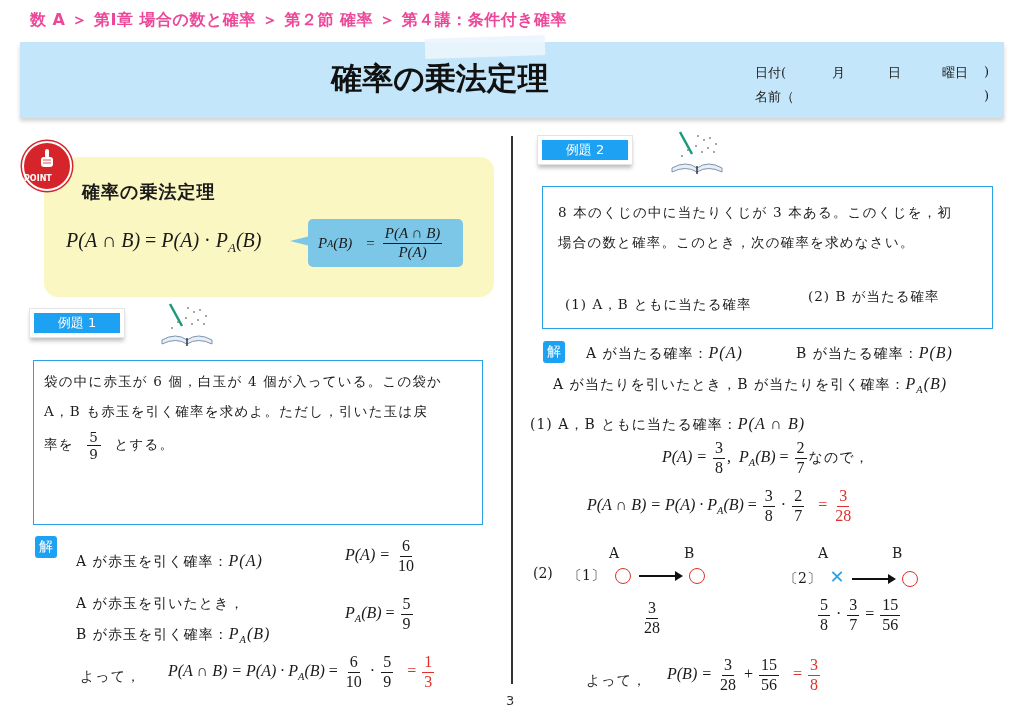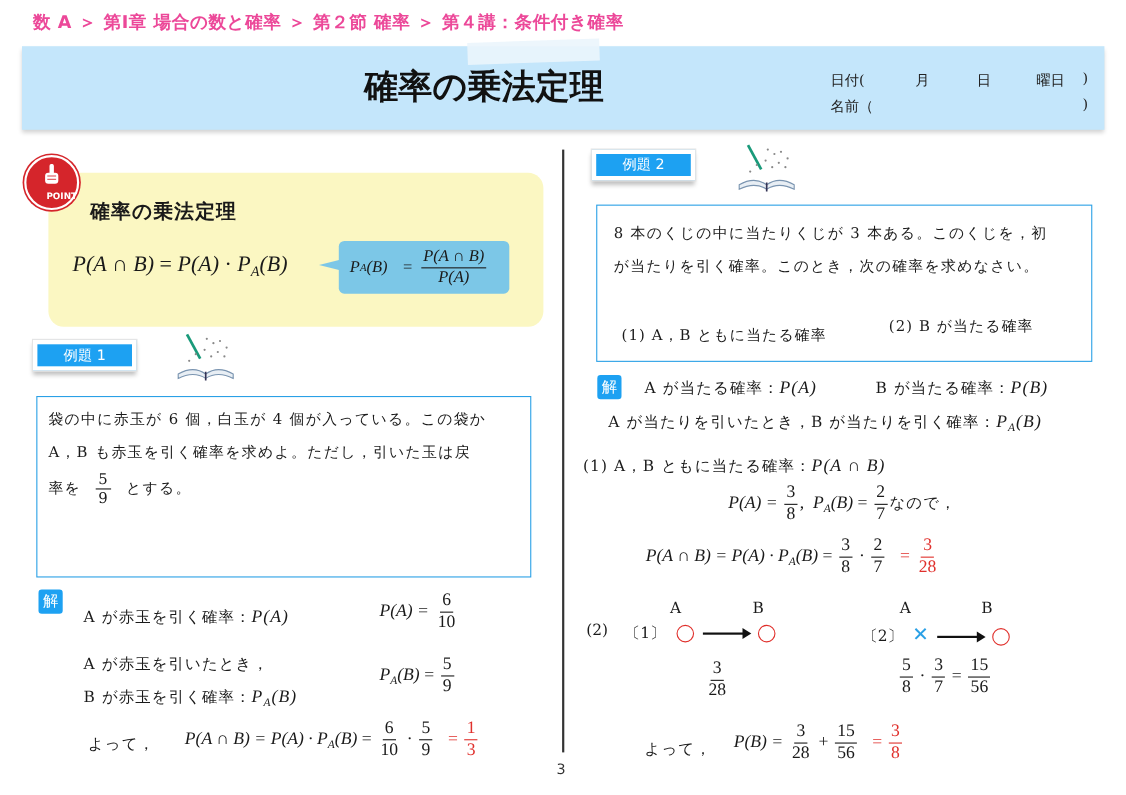--- a/index.html
+++ b/index.html
@@ -17,21 +17,21 @@
 
   #breadcrumb { left: 30px; top: 10px; font-size: 16px; letter-spacing: 0.5px; font-weight: bold; color:#ec4899; }
   #banner { left: 20px; top: 42px; width: 984px; height: 76px; background: #c4e6fb; box-shadow: 0 3px 4px rgba(0,0,0,0.18); }
   #banner-tape { left: 425px; top: 37px; width: 120px; height: 20px; background: rgba(235,245,252,0.9); transform: rotate(-2deg); }
   #page-title { left: 0; width: 880px; top: 58px; text-align: center; font-size: 31px; font-weight: bold; color: #111; }
   .datefield { font-size: 13px; color: #222; }
   #divider { left: 511px; top: 136px; width: 1.5px; height: 548px; background: #333; }
 
   #point-box { left: 44px; top: 157px; width: 450px; height: 140px; background: #fbf7c2; border-radius: 14px; }
   #point-badge { left: 22px; top: 141px; width: 50px; height: 50px; border-radius: 50%; background: #d5252b; border: 2px solid #fff; box-shadow: 0 0 0 1.5px #d5252b; }
-  #point-badge .lbl { position:absolute; bottom: 6px; width: 100%; text-align: right; color:#fff; font-size: 8px; font-weight: bold; }
+  #point-badge .lbl { position:absolute; bottom: 6px; width: 100%; text-align: left; color:#fff; font-size: 8px; font-weight: bold; }
   #point-badge .fist { position:absolute; left: 15px; top: 6px; width: 16px; height: 22px; }
   #point-heading { left: 82px; top: 180px; font-size: 18px; font-weight: bold; letter-spacing: 1px; }
   #point-formula { left: 66px; top: 229px; font-size: 20px; }
   #callout { left: 308px; top: 219px; width: 155px; height: 48px; background: #7cc7e7; border-radius: 5px; font-size: 15px; padding-left: 10px; display: flex; align-items: center; }
   #callout-tail { left: 290px; top: 236px; width: 0; height: 0; border-top: 5px solid transparent; border-bottom: 5px solid transparent; border-right: 20px solid #7cc7e7; }
 
   .ex-label { height: 28px; width: 94px; background: #1da1f2; color: #fff; font-size: 13px; display: flex; align-items: center; justify-content: center;
               box-shadow: 0 4px 4px rgba(0,0,0,0.25); border: 4px solid #fff; outline: 1px solid #e4e4e4; }
   .book { width: 58px; height: 52px; }
   .ex-box { border: 1.5px solid #2aa0e6; background: #fff; }
@@ -173,21 +173,21 @@
       <circle cx="34" cy="24" r="1"></circle>
       <circle cx="46" cy="24" r="1"></circle>
       <circle cx="14" cy="28" r="1"></circle>
     </g>
   <path d="M4 40 Q18 32 29 40 Q40 32 54 40 L54 44 Q40 37 29 44 Q18 37 4 44 Z" fill="#e8eef4" stroke="#7a94b0" stroke-width="1"></path>
   <line x1="29" y1="38" x2="29" y2="46" stroke="#335" stroke-width="1.5"></line>
 </svg>
 <div class="abs ex-box" style="left:542px; top:186px; width:451px; height:143px;"></div>
 <div class="abs ex-text" style="left:558px; top:197px;">
   <div>8 本のくじの中に当たりくじが 3 本ある。このくじを，初</div>
-  <div>が当たりを引く確率。このとき，次の確率を求めなさい。</div>
+  <div>場合の数と確率。このとき，次の確率を求めなさい。</div>
 </div>
 <div class="abs" style="left:565px; top:296px; font-size:13.5px; letter-spacing:1px;">(1)  A，B ともに当たる確率</div>
 <div class="abs" style="left:808px; top:288px; font-size:13.5px; letter-spacing:1px;">(2)  B が当たる確率</div>
 
 <div class="abs kai sans" style="left:543px; top:341px;">解</div>
 <div class="abs line" style="left:586px; top:344px;">
   <span>A が当たる確率：</span><span class="math mathline">P(A)</span>
 </div>
 <div class="abs line" style="left:796px; top:344px;">
   <span>B が当たる確率：</span><span class="math mathline">P(B)</span>

